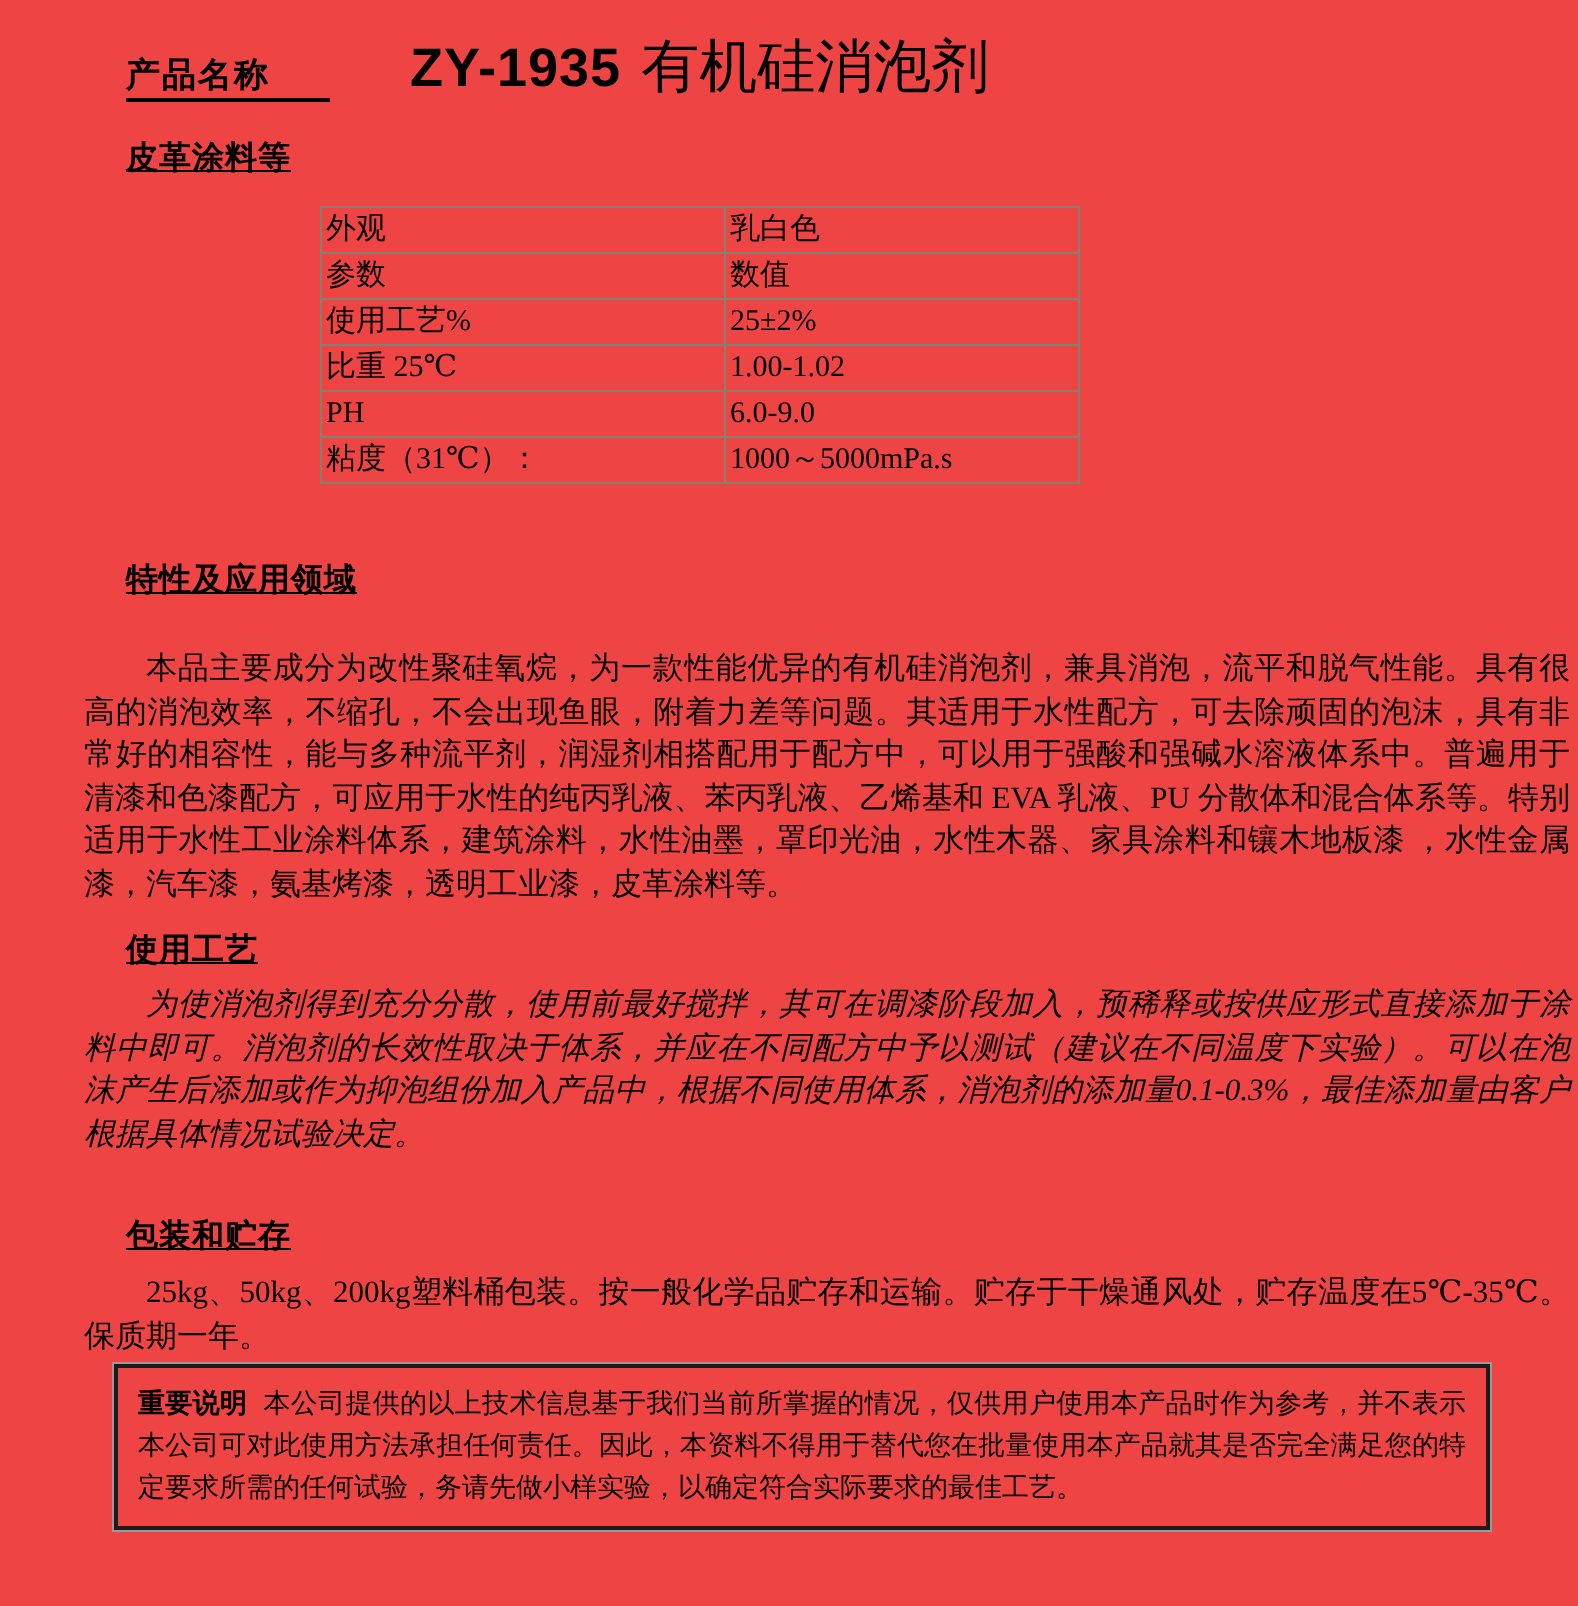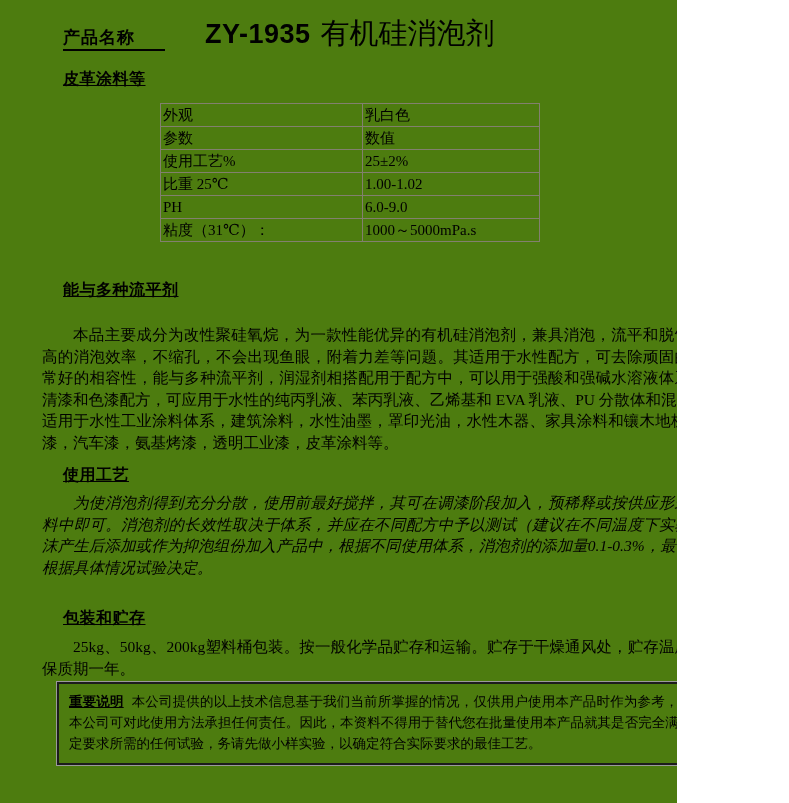--- a/index.html
+++ b/index.html
@@ -4,23 +4,23 @@
 <style>
   html, body {
     margin: 0;
     padding: 0;
     background: #ffffff;
     color: #000000;
     font-family: "Liberation Serif", "DejaVu Serif", serif;
   }
   .page {
     position: relative;
-    width: 677px;
+    width: 789px;
     height: 803px;
-    background: #4d7c0f;
+    background: #ef4444;
     overflow: hidden;
   }
 
   
   .header-row {
     display: flex;
     align-items: baseline;
     margin: 14px 0 0 63px;
   }
   .product-label {
@@ -101,21 +101,20 @@
     box-sizing: border-box;
     border: 2px solid #1c1c1c;
     outline: 1px solid #9a9a9a;
     padding: 7px 10px 9px 10px;
     font-size: 13.5px;
     line-height: 21px;
     text-align: justify;
   }
   .notice-label {
     font-weight: bold;
-    text-decoration: underline;
     padding-right: 8px;
     white-space: nowrap;
   }
 </style>
 </head>
 <body>
 
 <div class="page">
 
   <div class="header-row">
@@ -150,21 +149,21 @@
         <td class="col-param">PH</td>
         <td class="col-value">6.0-9.0</td>
       </tr>
       <tr>
         <td class="col-param">粘度（31℃）：</td>
         <td class="col-value">1000～5000mPa.s</td>
       </tr>
     </tbody>
   </table>
 
-  <div class="section-heading h-feat">能与多种流平剂</div>
+  <div class="section-heading h-feat">特性及应用领域</div>
   <div class="body-para">本品主要成分为改性聚硅氧烷，为一款性能优异的有机硅消泡剂，兼具消泡，流平和脱气性能。具有很高的消泡效率，不缩孔，不会出现鱼眼，附着力差等问题。其适用于水性配方，可去除顽固的泡沫，具有非常好的相容性，能与多种流平剂，润湿剂相搭配用于配方中，可以用于强酸和强碱水溶液体系中。普遍用于清漆和色漆配方，可应用于水性的纯丙乳液、苯丙乳液、乙烯基和 EVA 乳液、PU 分散体和混合体系等。特别适用于水性工业涂料体系，建筑涂料，水性油墨，罩印光油，水性木器、家具涂料和镶木地板漆 ，水性金属漆，汽车漆，氨基烤漆，透明工业漆，皮革涂料等。</div>
 
   <div class="section-heading h-usage">使用工艺</div>
   <div class="body-para p-usage">为使消泡剂得到充分分散，使用前最好搅拌，其可在调漆阶段加入，预稀释或按供应形式直接添加于涂料中即可。消泡剂的长效性取决于体系，并应在不同配方中予以测试（建议在不同温度下实验）。可以在泡沫产生后添加或作为抑泡组份加入产品中，根据不同使用体系，消泡剂的添加量0.1-0.3%，最佳添加量由客户根据具体情况试验决定。</div>
 
   <div class="section-heading h-pack">包装和贮存</div>
   <div class="body-para p-pack">25kg、50kg、200kg塑料桶包装。按一般化学品贮存和运输。贮存于干燥通风处，贮存温度在5℃-35℃。保质期一年。</div>
 
   <div class="notice-box">
     <span class="notice-label">重要说明</span><span>本公司提供的以上技术信息基于我们当前所掌握的情况，仅供用户使用本产品时作为参考，并不表示本公司可对此使用方法承担任何责任。因此，本资料不得用于替代您在批量使用本产品就其是否完全满足您的特定要求所需的任何试验，务请先做小样实验，以确定符合实际要求的最佳工艺。</span>

